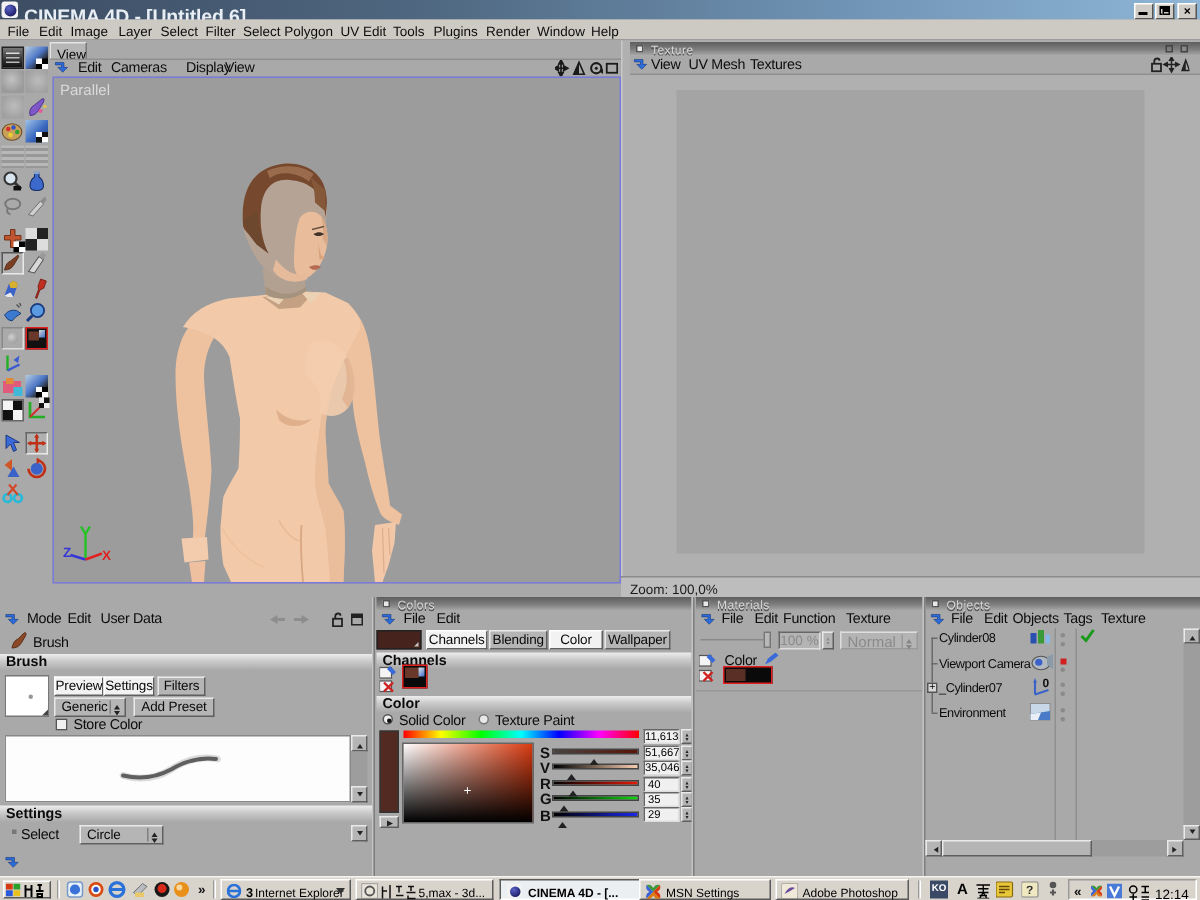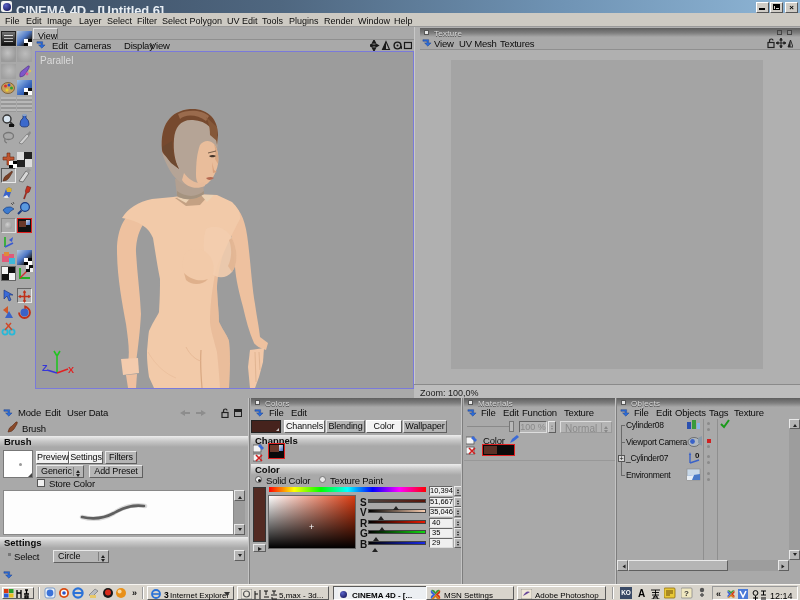--- a/index.html
+++ b/index.html
@@ -423,21 +423,21 @@
  <div class="abs" style="left:117px;top:111px;width:58px;height:4px;background:linear-gradient(90deg,#000,#f8cdb0);border:1px solid #444"></div>
  <div class="abs" style="left:117px;top:122px;width:58px;height:4px;background:linear-gradient(90deg,#000,#e81800);border:1px solid #444"></div>
  <div class="abs" style="left:117px;top:132px;width:58px;height:4px;background:linear-gradient(90deg,#000,#10d810);border:1px solid #444"></div>
  <div class="abs" style="left:117px;top:143px;width:58px;height:4px;background:linear-gradient(90deg,#000,#1828e8);border:1px solid #444"></div>
  <div class="abs" style="left:142px;top:105px;width:0;height:0;border:3px solid transparent;border-bottom:4px solid #222"></div>
  <div class="abs" style="left:127px;top:115px;width:0;height:0;border:3px solid transparent;border-bottom:4px solid #222"></div>
  <div class="abs" style="left:128px;top:126px;width:0;height:0;border:3px solid transparent;border-bottom:4px solid #222"></div>
  <div class="abs" style="left:122px;top:136px;width:0;height:0;border:3px solid transparent;border-bottom:4px solid #222"></div>
  <div class="abs" style="left:121px;top:147px;width:0;height:0;border:3px solid transparent;border-bottom:4px solid #222"></div>
 
- <div class="abs sunk" style="left:178px;top:88px;width:24px;height:10px;font-size:7.5px;text-align:right;padding-right:1px;line-height:8.5px">10,394</div>
+ <div class="abs sunk" style="left:178px;top:88px;width:24px;height:10px;font-size:7.5px;text-align:right;padding-right:1px;line-height:8.5px">11,613</div>
  <div class="abs sunk" style="left:178px;top:99px;width:24px;height:10px;font-size:7.5px;text-align:center;padding-right:1px;line-height:8.5px">51,667</div>
  <div class="abs sunk" style="left:178px;top:109px;width:24px;height:10px;font-size:7.5px;text-align:right;padding-right:1px;line-height:8.5px">35,046</div>
  <div class="abs sunk" style="left:178px;top:120px;width:24px;height:10px;font-size:7.5px;text-align:left;padding-left:2px;line-height:8.5px">40</div>
  <div class="abs sunk" style="left:178px;top:130px;width:24px;height:10px;font-size:7.5px;text-align:left;padding-left:2px;line-height:8.5px">35</div>
  <div class="abs sunk" style="left:178px;top:140px;width:24px;height:10px;font-size:7.5px;text-align:left;padding-left:2px;line-height:8.5px">29</div>
  <div class="abs spin" style="left:203px;top:88px;width:8px;height:10px;">
         <i class="tu" style="border-width:1.5px;border-bottom-width:2.5px;margin-top:1px"></i>
         <i class="td" style="border-width:1.5px;border-top-width:2.5px;margin-top:1px"></i>
       </div>
  <div class="abs spin" style="left:203px;top:99px;width:8px;height:10px;">

